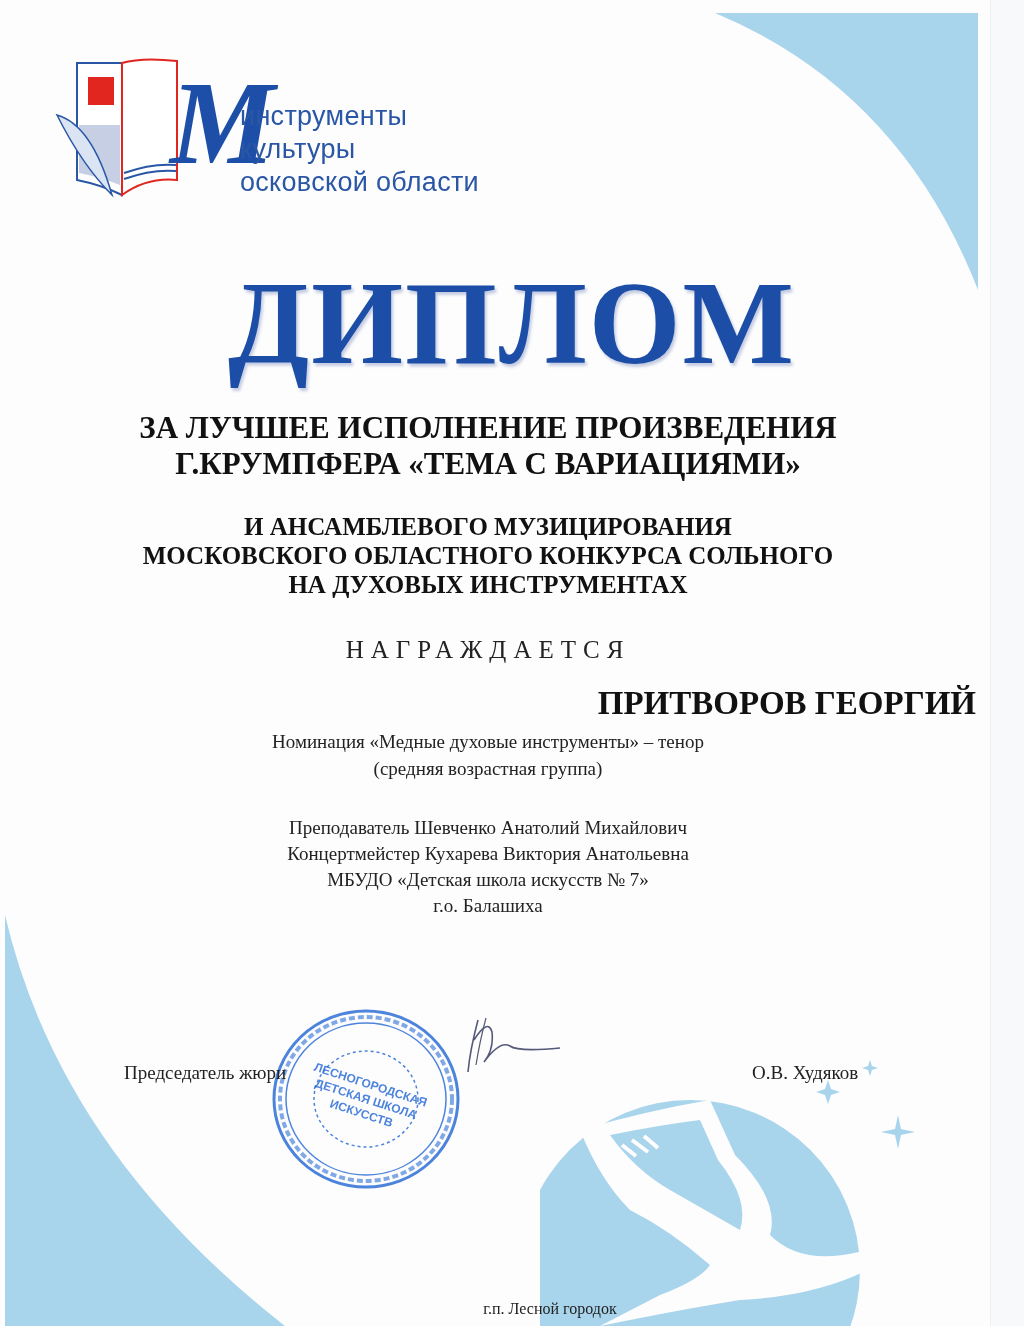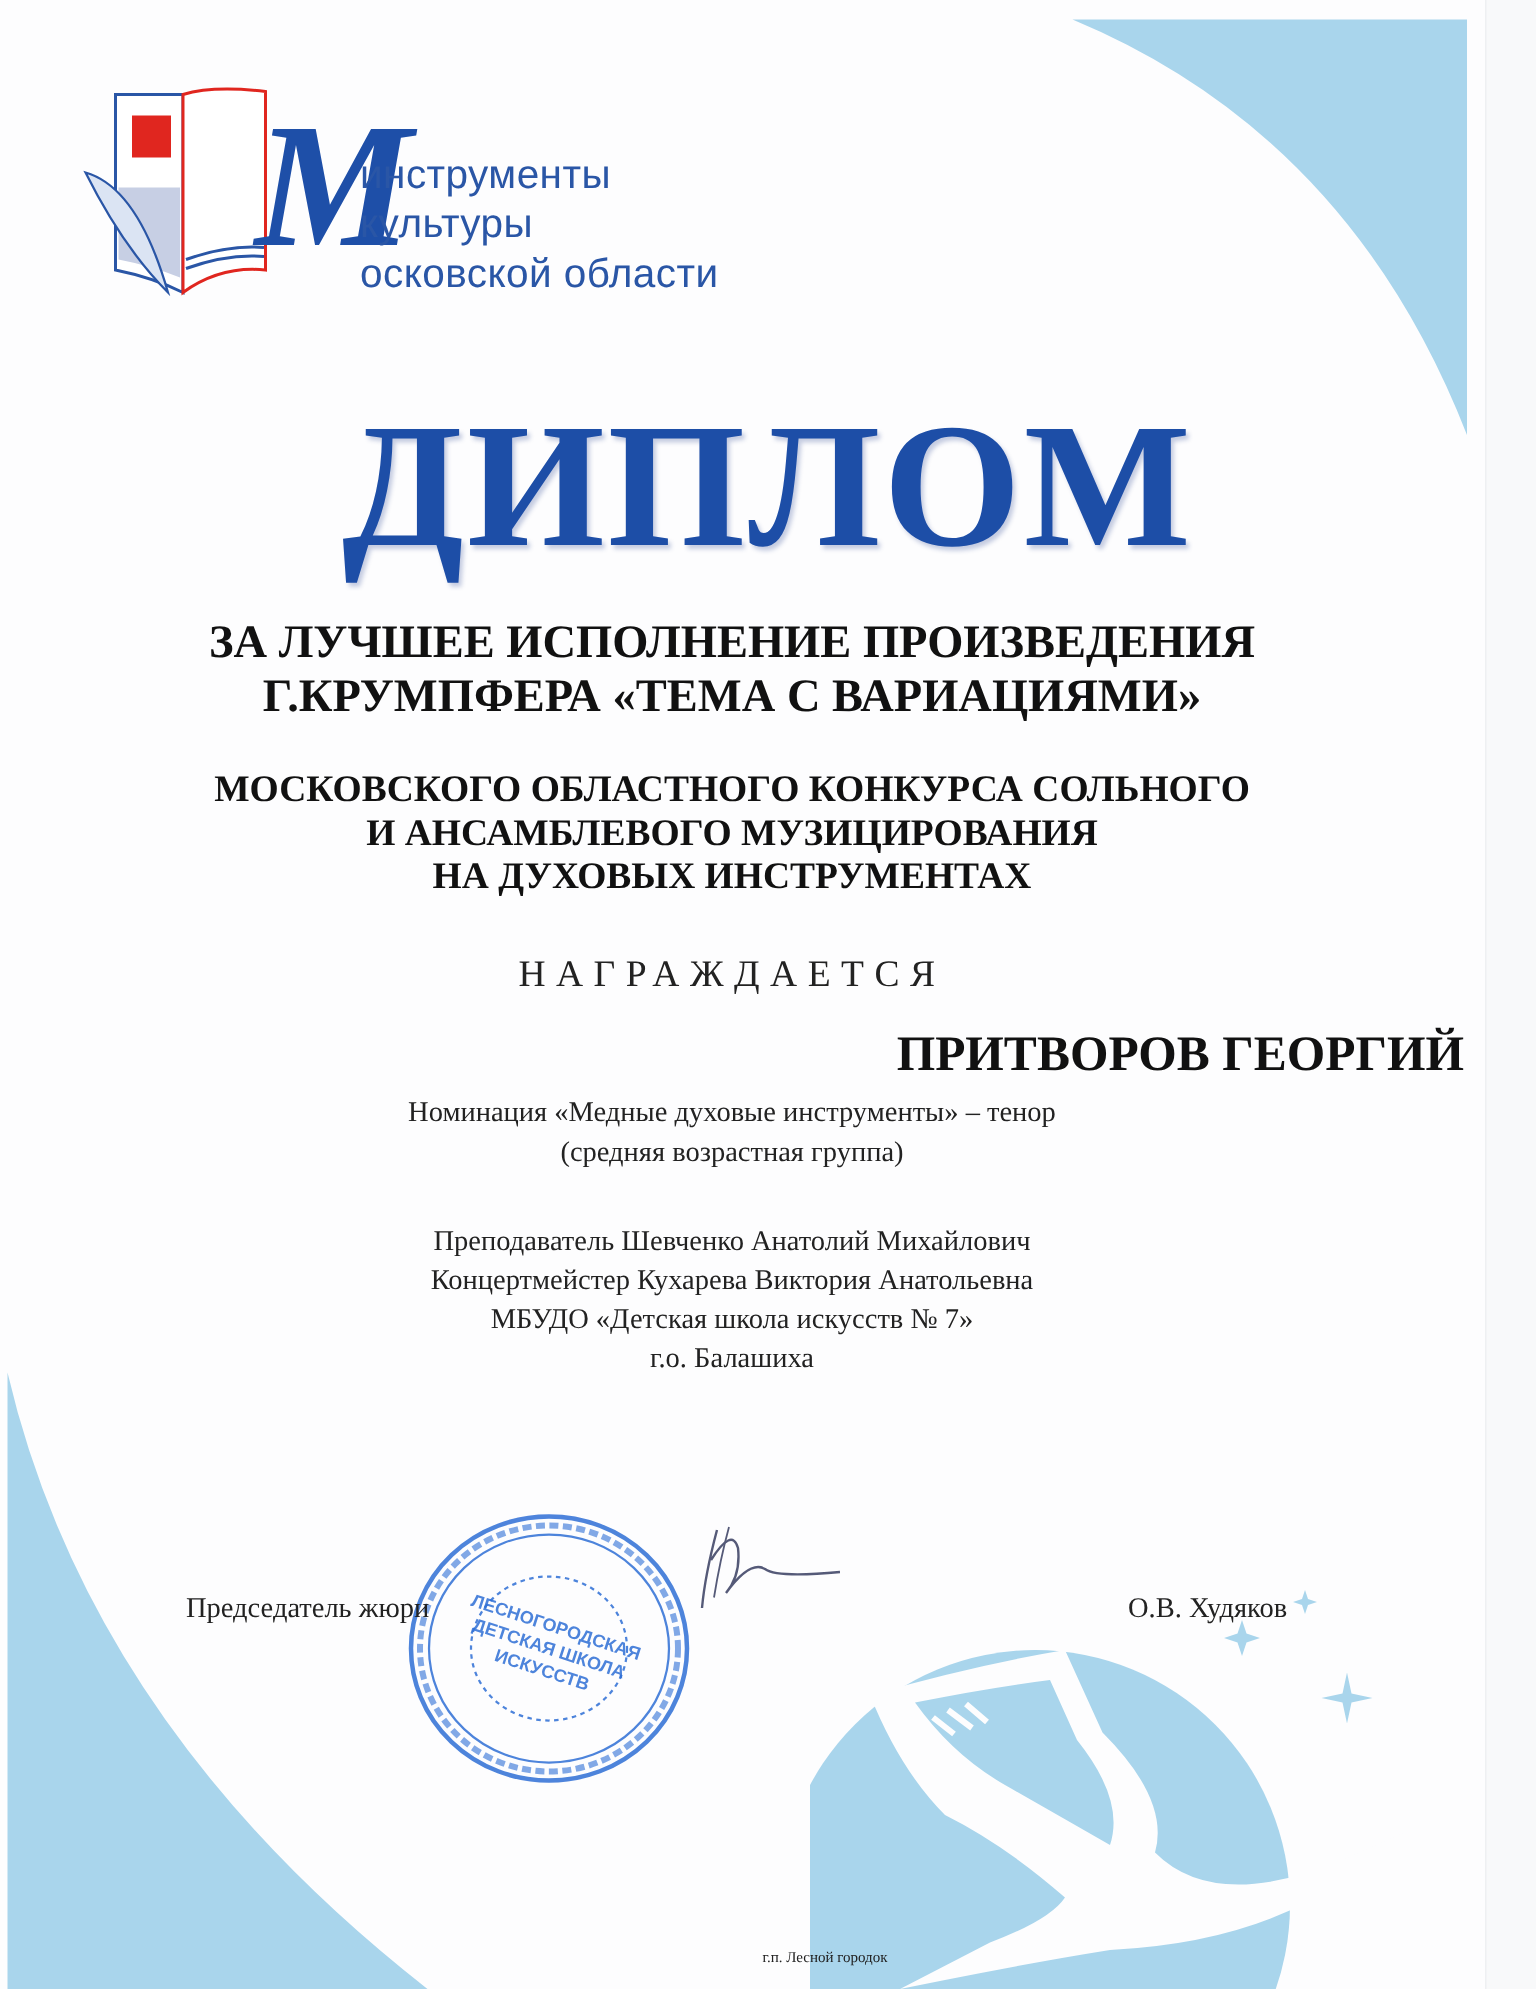--- a/index.html
+++ b/index.html
@@ -23,21 +23,21 @@
     .block { position: absolute; left: 0; width: 976px; text-align: center; }
     .award-for { top: 410px; font-weight: bold; font-size: 31px; line-height: 36px; color: #111; }
     .contest { top: 512px; font-weight: bold; font-size: 25px; line-height: 29px; color: #111; }
     .awarded { top: 636px; font-size: 25px; letter-spacing: 7px; color: #222; }
     .recipient { top: 685px; font-weight: bold; font-size: 33px; color: #111; text-align: right; }
     .nomination { top: 728px; font-size: 19px; line-height: 27px; color: #222; }
     .teachers { top: 815px; font-size: 19px; line-height: 26px; color: #222; }
 
     .chair-label { position: absolute; left: 124px; top: 1062px; font-size: 19px; color: #222; }
     .chair-name { position: absolute; left: 752px; top: 1062px; font-size: 19px; color: #222; }
-    .place { position: absolute; left: 0; width: 1024px; top: 1300px; text-align: center; font-size: 10px; color: #222; padding-left: 76px; box-sizing: border-box; }
+    .place { position: absolute; left: 0; width: 1024px; top: 1300px; text-align: center; font-size: 16px; color: #222; padding-left: 76px; box-sizing: border-box; }
 
     .stamp { position: absolute; left: 268px; top: 1004px; width: 196px; height: 190px; }
     .signature { position: absolute; left: 440px; top: 1010px; width: 130px; height: 70px; }
     .crane { position: absolute; left: 540px; top: 1060px; width: 420px; height: 266px; }
   </style>
 </head>
 <body>
 
 <svg class="bg-layer" viewBox="0 0 1024 1326">
 
@@ -80,22 +80,22 @@
 </div>
 
 <div class="title">ДИПЛОМ</div>
 
 <div class="block award-for">
   <div>ЗА ЛУЧШЕЕ ИСПОЛНЕНИЕ ПРОИЗВЕДЕНИЯ</div>
   <div>Г.КРУМПФЕРА «ТЕМА С ВАРИАЦИЯМИ»</div>
 </div>
 
 <div class="block contest">
+  <div>И АНСАМБЛЕВОГО МУЗИЦИРОВАНИЯ</div>
   <div>МОСКОВСКОГО ОБЛАСТНОГО КОНКУРСА СОЛЬНОГО</div>
-  <div>И АНСАМБЛЕВОГО МУЗИЦИРОВАНИЯ</div>
   <div>НА ДУХОВЫХ ИНСТРУМЕНТАХ</div>
 </div>
 
 <div class="block awarded">НАГРАЖДАЕТСЯ</div>
 <div class="block recipient">ПРИТВОРОВ ГЕОРГИЙ</div>
 
 <div class="block nomination">
   <div>Номинация «Медные духовые инструменты» – тенор</div>
   <div>(средняя возрастная группа)</div>
 </div>

